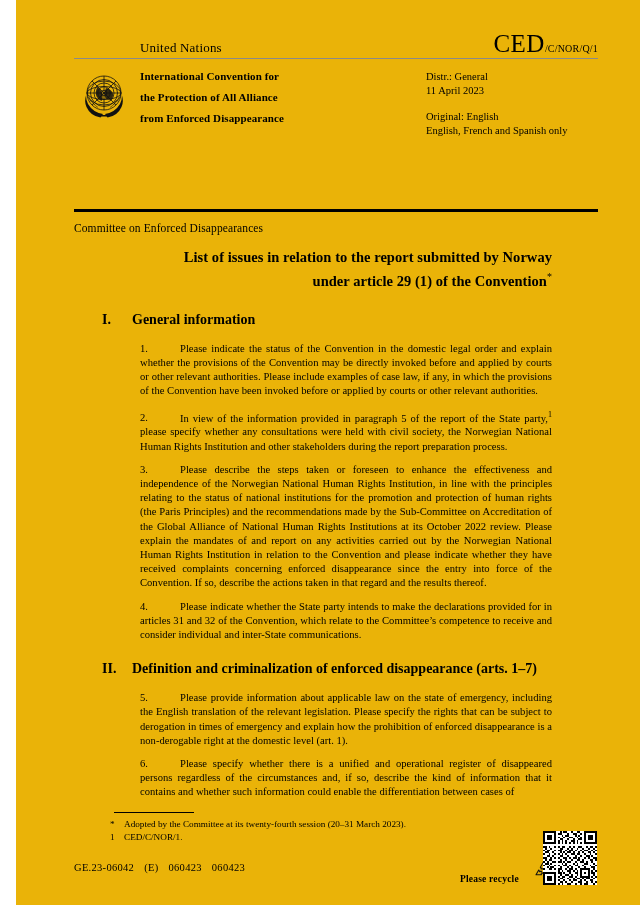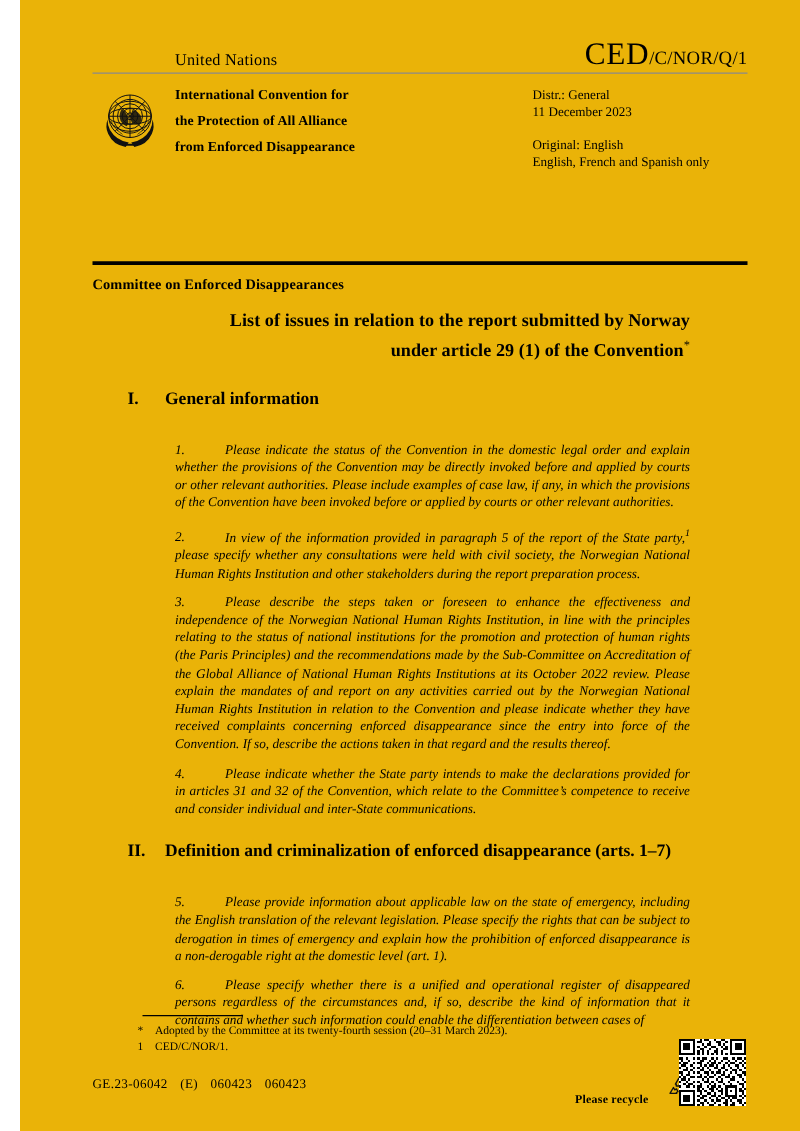--- a/index.html
+++ b/index.html
@@ -45,21 +45,21 @@
   .doc-symbol {
     font-family: "Liberation Serif", serif;
     white-space: nowrap;
     line-height: 1;
   }
   .doc-symbol .sym-main {
     font-size: 25px;
     letter-spacing: .5px;
   }
   .doc-symbol .sym-sub {
-    font-size: 15px;
+    font-size: 10px;
     letter-spacing: .2px;
   }
   .rule-thin {
     position: absolute;
     left: 58px;
     top: 58px;
     width: 524px;
     height: 1px;
     background: #8a8a8a;
   }
@@ -109,21 +109,21 @@
     height: 2.5px;
     background: #000;
   }
 
   
   .committee {
     position: absolute;
     left: 58px;
     top: 222px;
     font-family: "Liberation Serif", serif;
-    font-weight: bold;
+    font-weight: normal;
     font-size: 11.5px;
     letter-spacing: .1px;
   }
 
   
   .body-col {
     position: absolute;
     left: 124px;
     top: 248px;
     width: 412px;
@@ -156,22 +156,21 @@
     line-height: 18px;
   }
   .section-num {
     flex: 0 0 30px;
   }
   .section-title {
     flex: 1 1 auto;
   }
   .section-body {
     margin-left: 38px;
-    margin-top: 25px;
-    font-style: italic;
+    margin-top: 13px;
   }
 
   p.para {
     margin: 0 0 9px 0;
     font-family: "Liberation Serif", serif;
     font-size: 10.6px;
     line-height: 14.2px;
     text-align: justify;
     text-indent: 0;
   }
@@ -303,21 +302,21 @@
     </div>
 
     <div class="conv-title">
       <div>International Convention for</div>
       <div>the Protection of All Alliance</div>
       <div>from Enforced Disappearance</div>
     </div>
 
     <div class="distr-block">
       <div>Distr.: General</div>
-      <div>11 December 2023</div>
+      <div>11 April 2023</div>
       <div class="gap"></div>
       <div>Original: English</div>
       <div>English, French and Spanish only</div>
     </div>
   </div>
 
   <div class="rule-heavy"></div>
 
   <div class="committee">Committee on Enforced Disappearances</div>
 

